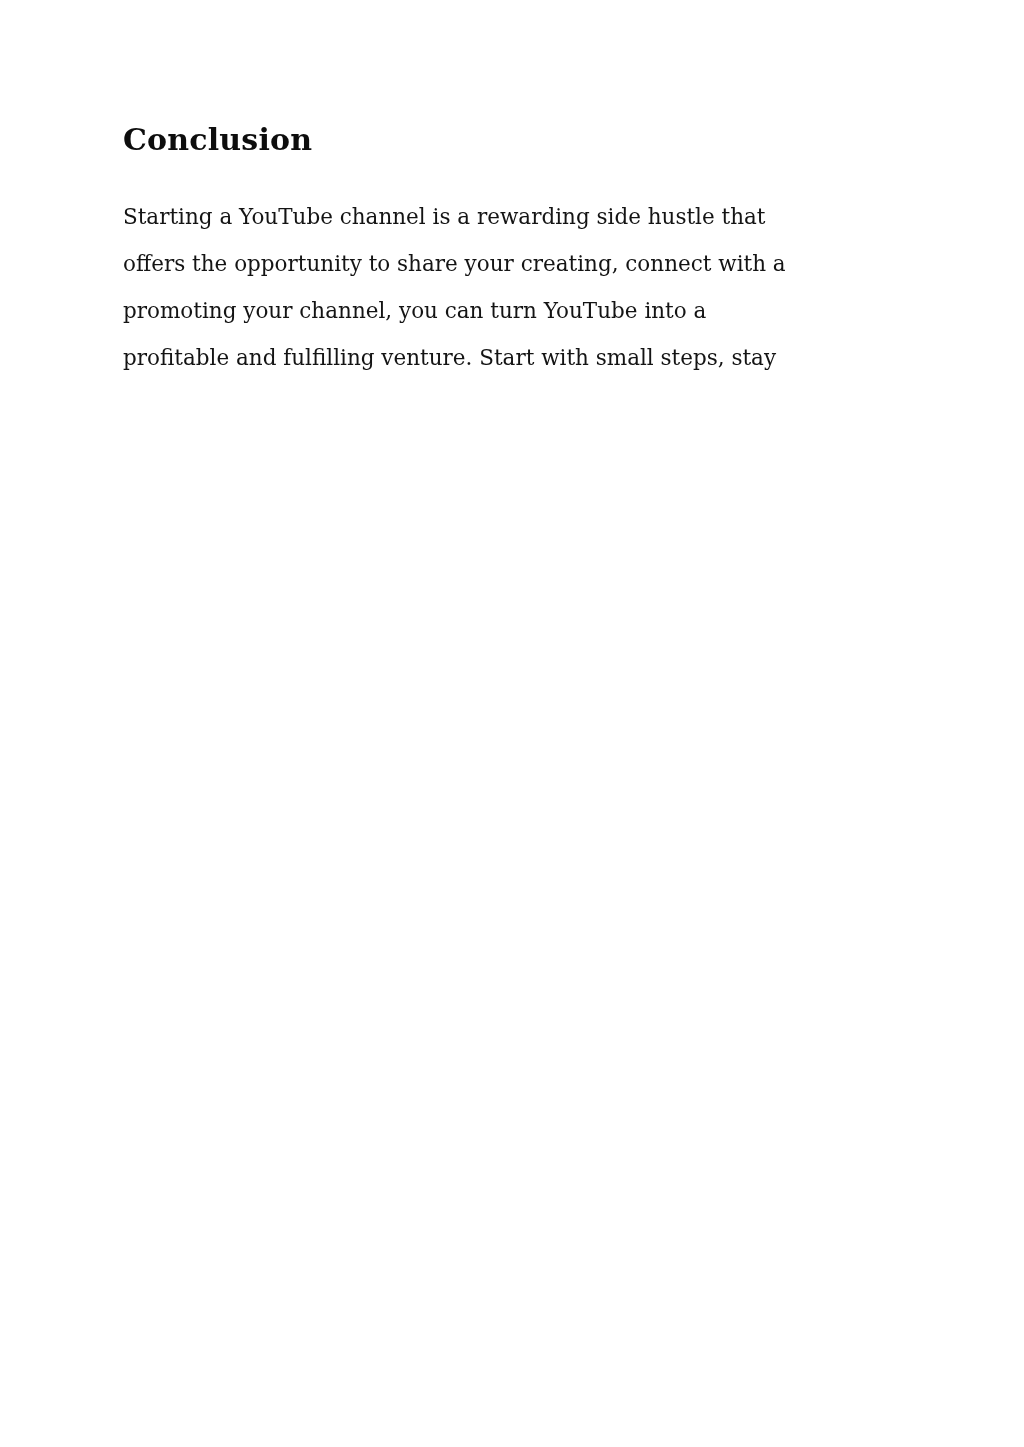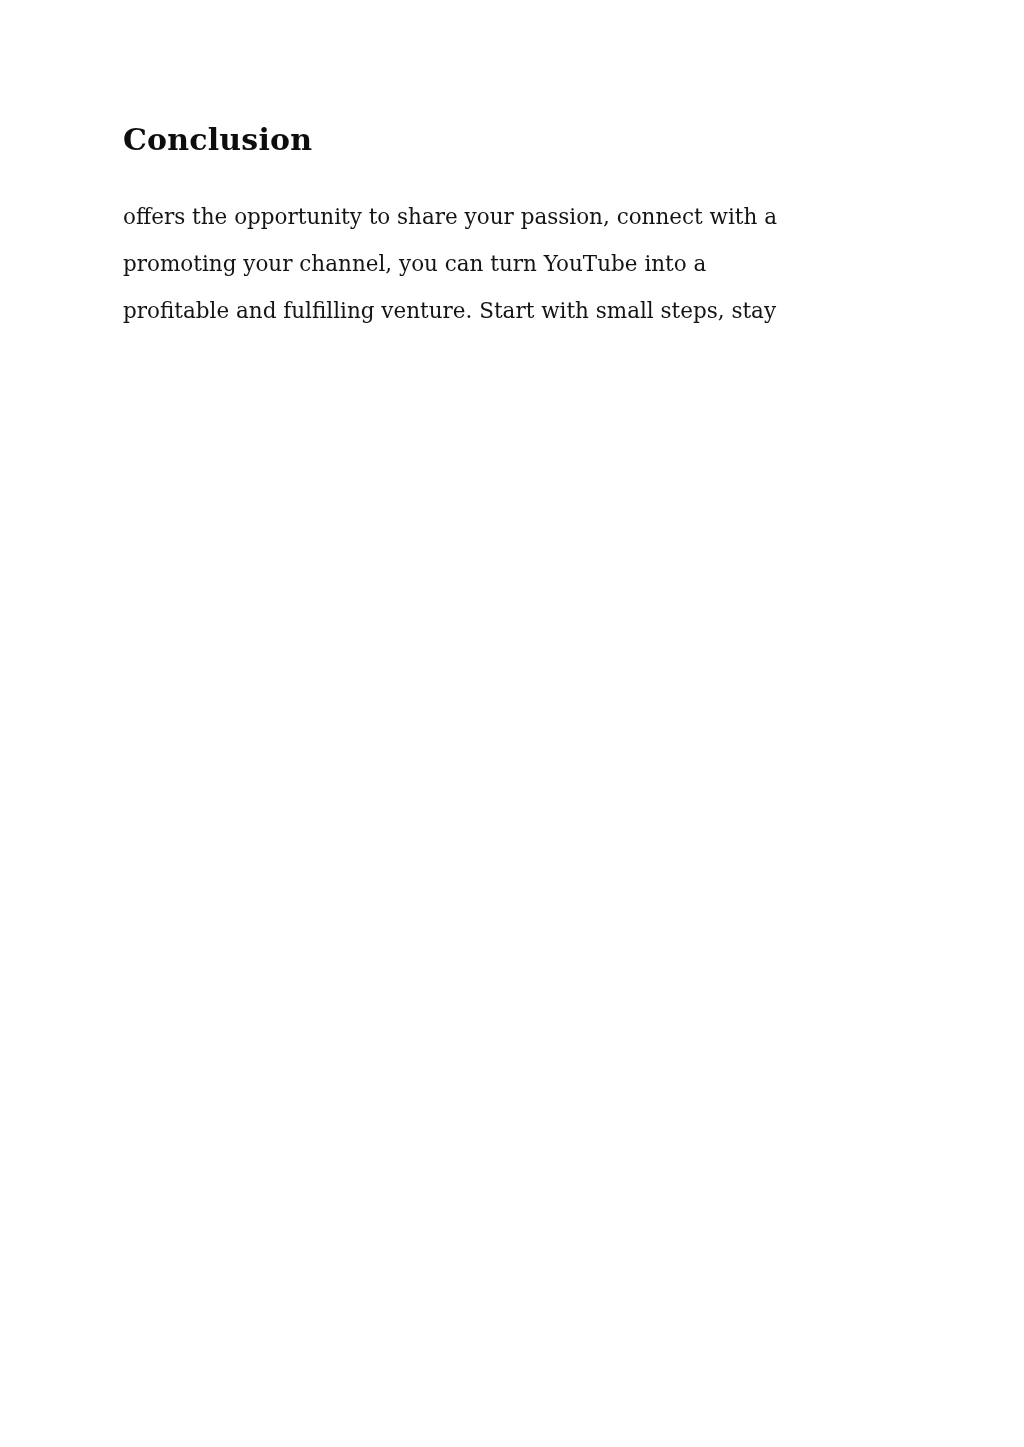--- a/index.html
+++ b/index.html
@@ -40,17 +40,18 @@
     color: #141414;
   }
 </style>
 </head>
 <body>
 
 <div class="page">
   <h1 class="heading">Conclusion</h1>
 
   <div class="body-text">
-    <div class="body-line">offers the opportunity to share your passion, connect with a</div>
+    <div class="body-line">Starting a YouTube channel is a rewarding side hustle that</div>
+    <div class="body-line">offers the opportunity to share your creating, connect with a</div>
     <div class="body-line">promoting your channel, you can turn YouTube into a</div>
     <div class="body-line">profitable and fulfilling venture. Start with small steps, stay</div>
   </div>
 </div>
 
 </body></html>

